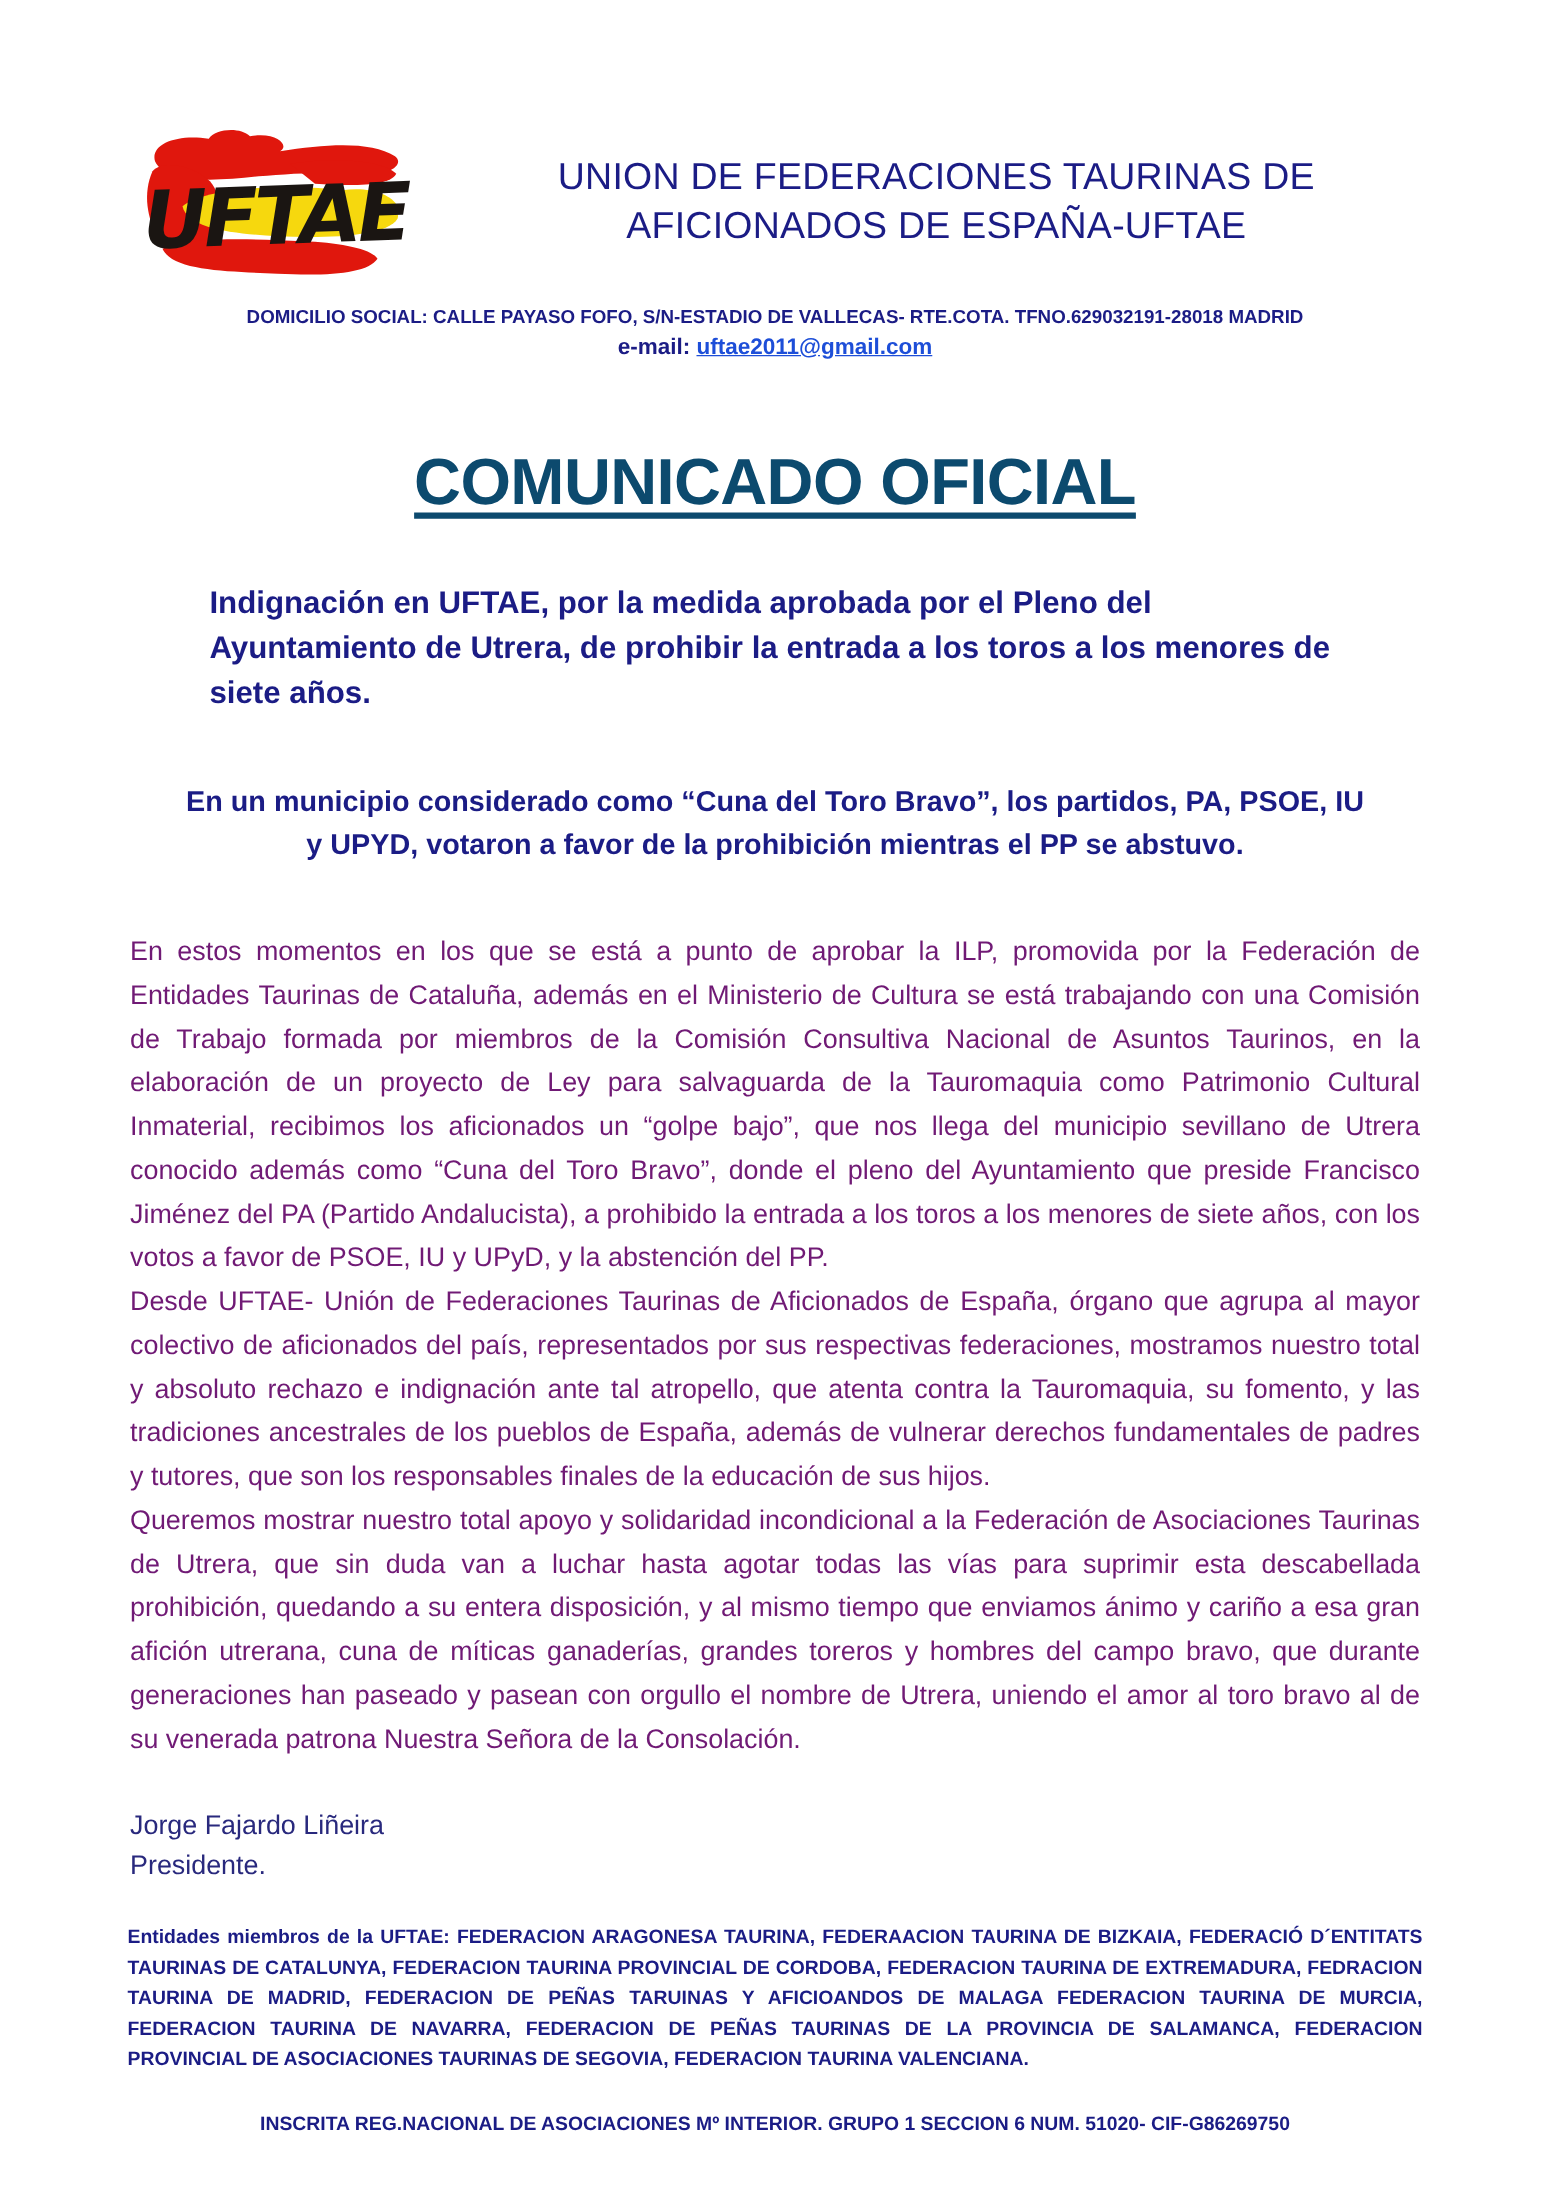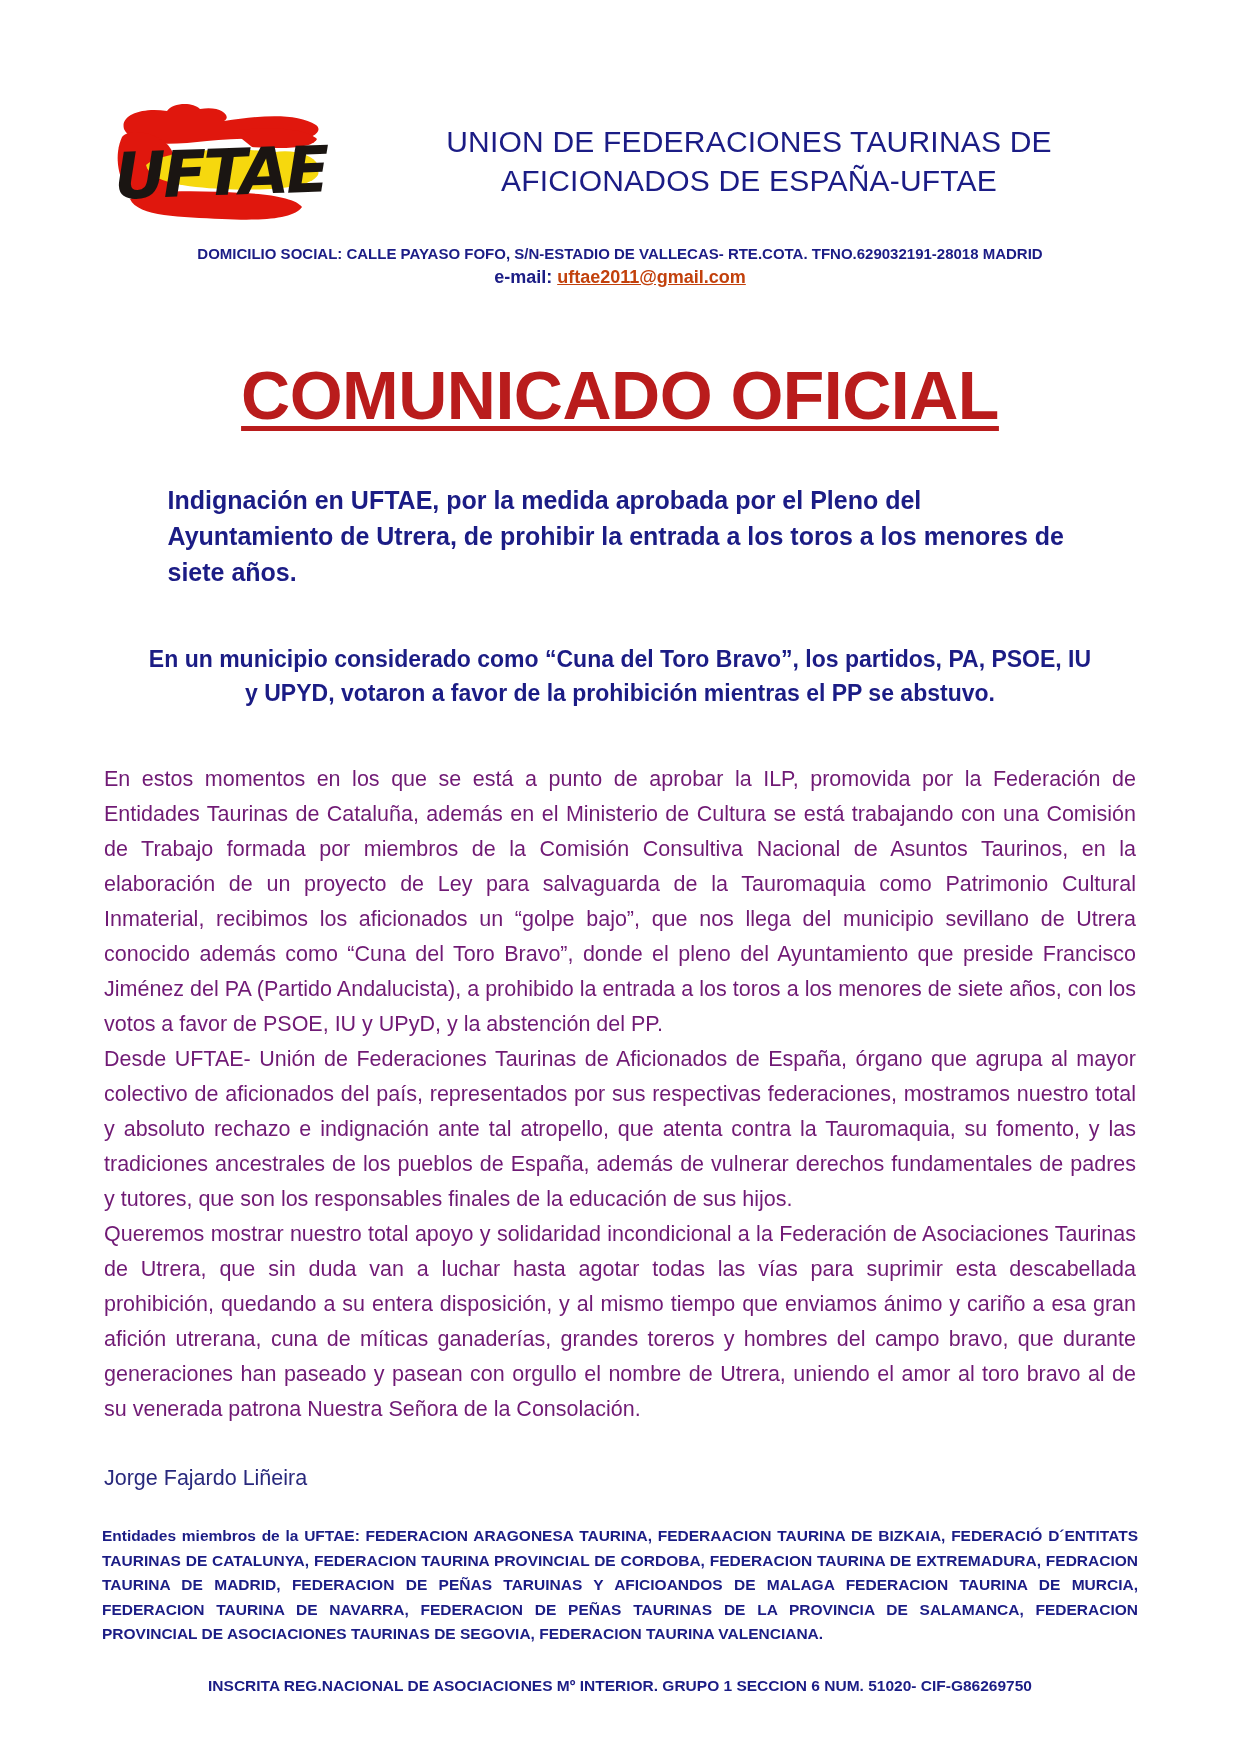--- a/index.html
+++ b/index.html
@@ -45,32 +45,32 @@
     color: #1b1c85;
   }
   .email-line {
     margin-top: 5px;
     text-align: center;
     font-weight: bold;
     font-size: 18px;
     color: #1b1c85;
   }
   .email-line a {
-    color: #c2410c;
+    color: #1d4ed8;
     text-decoration: underline;
     cursor: pointer;
   }
   
   .doc-title {
     margin-top: 68px;
     text-align: center;
     font-weight: bold;
-    font-size: 68px;
+    font-size: 52px;
     letter-spacing: -0.5px;
-    color: #b91c1c;
+    color: #0c4a6e;
   }
   .doc-title .inner {
     display: inline-block;
     text-decoration: underline;
     text-decoration-thickness: 5px;
     text-underline-offset: 7px;
   }
   .headline {
     margin: 48px auto 0;
     max-width: 905px;
@@ -167,18 +167,19 @@
   <div class="subheadline">En un municipio considerado como “Cuna del Toro Bravo”,  los partidos, PA, PSOE, IU y UPYD, votaron a favor de la prohibición mientras el PP se abstuvo.</div>
 
   <div class="body-text">
     <p>En estos momentos en los que se está a punto de aprobar la ILP, promovida por la Federación de Entidades Taurinas de Cataluña, además en el Ministerio de Cultura se está trabajando con una Comisión de Trabajo formada por miembros de la Comisión Consultiva Nacional de Asuntos Taurinos, en la elaboración de un proyecto de Ley para salvaguarda de la Tauromaquia como Patrimonio Cultural Inmaterial, recibimos los aficionados un “golpe bajo”, que nos llega del  municipio sevillano de Utrera conocido además como “Cuna del Toro Bravo”, donde el pleno del Ayuntamiento que preside Francisco Jiménez del PA (Partido Andalucista), a prohibido la entrada a los toros a los menores de siete años, con los votos a favor de PSOE, IU y UPyD, y la abstención del PP.</p>
     <p>Desde UFTAE- Unión de Federaciones Taurinas de Aficionados de España, órgano que agrupa al mayor colectivo de aficionados del país, representados por sus respectivas federaciones, mostramos nuestro total y absoluto rechazo e indignación ante tal atropello, que atenta contra la Tauromaquia, su fomento, y las tradiciones ancestrales de los pueblos de España, además de vulnerar derechos fundamentales de padres y tutores, que son los responsables finales de la educación de sus hijos.</p>
     <p>Queremos mostrar nuestro total apoyo y solidaridad incondicional a la Federación de Asociaciones Taurinas de Utrera, que sin duda van a luchar hasta agotar todas las vías para suprimir esta descabellada prohibición, quedando a su entera disposición, y al mismo tiempo que enviamos ánimo y cariño a esa gran afición utrerana, cuna de míticas ganaderías, grandes toreros y hombres del campo bravo, que durante generaciones han paseado y pasean con orgullo el nombre de Utrera, uniendo el amor al toro bravo al de su venerada patrona Nuestra Señora de la Consolación.</p>
   </div>
 
   <div class="signature">
     <div>Jorge Fajardo Liñeira</div>
+    <div>Presidente.</div>
   </div>
 
   <div class="members">Entidades miembros de la  UFTAE: FEDERACION ARAGONESA TAURINA, FEDERAACION TAURINA DE BIZKAIA, FEDERACIÓ D´ENTITATS TAURINAS DE CATALUNYA, FEDERACION TAURINA PROVINCIAL DE CORDOBA, FEDERACION TAURINA DE EXTREMADURA, FEDRACION TAURINA DE MADRID, FEDERACION DE PEÑAS TARUINAS Y AFICIOANDOS DE MALAGA FEDERACION TAURINA DE MURCIA, FEDERACION TAURINA DE NAVARRA, FEDERACION DE PEÑAS TAURINAS DE LA PROVINCIA DE SALAMANCA, FEDERACION PROVINCIAL DE ASOCIACIONES TAURINAS DE SEGOVIA, FEDERACION TAURINA VALENCIANA.</div>
   <div class="registry">INSCRITA REG.NACIONAL DE ASOCIACIONES Mº INTERIOR. GRUPO 1 SECCION 6 NUM. 51020- CIF-G86269750</div>
 
 </div>
 
 </body></html>

